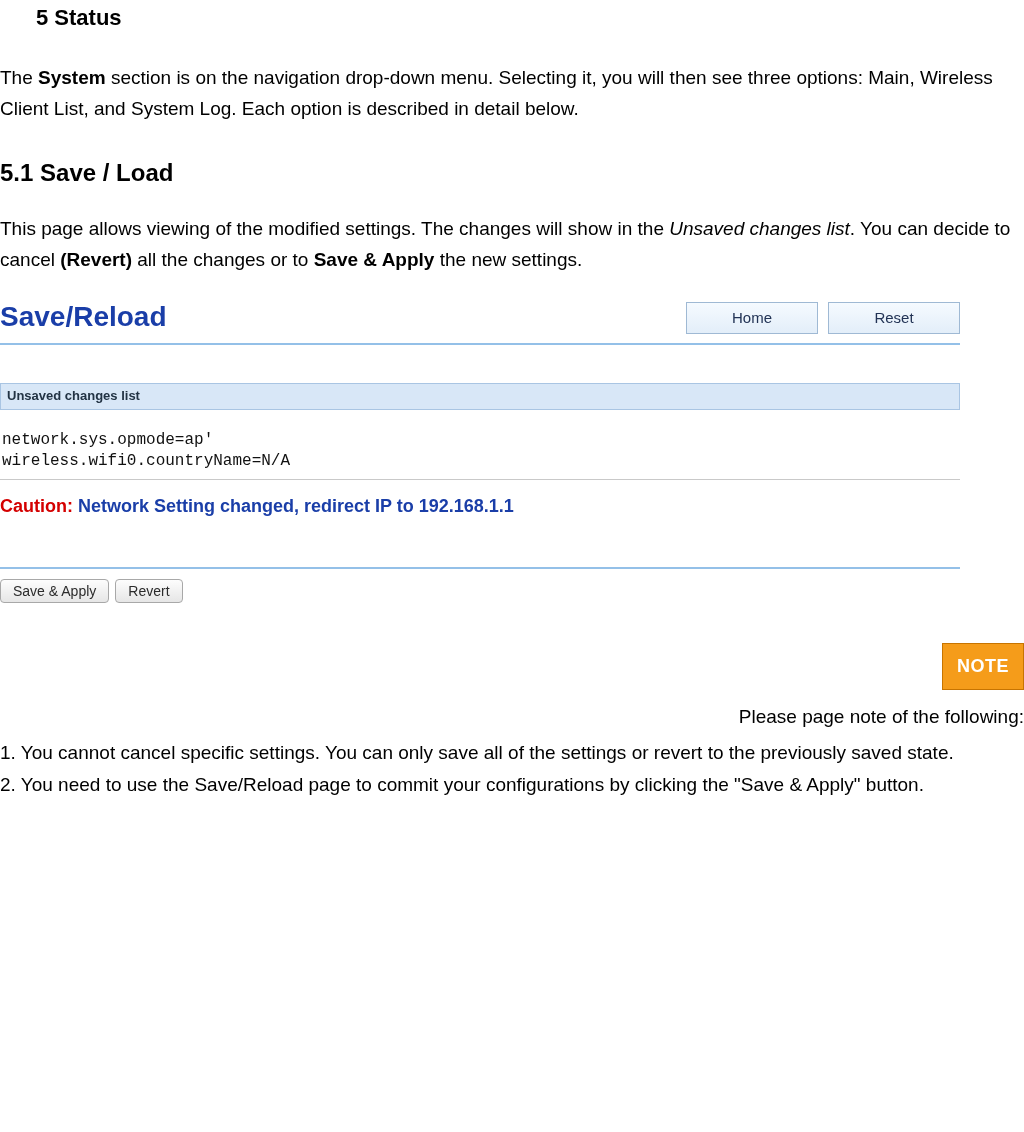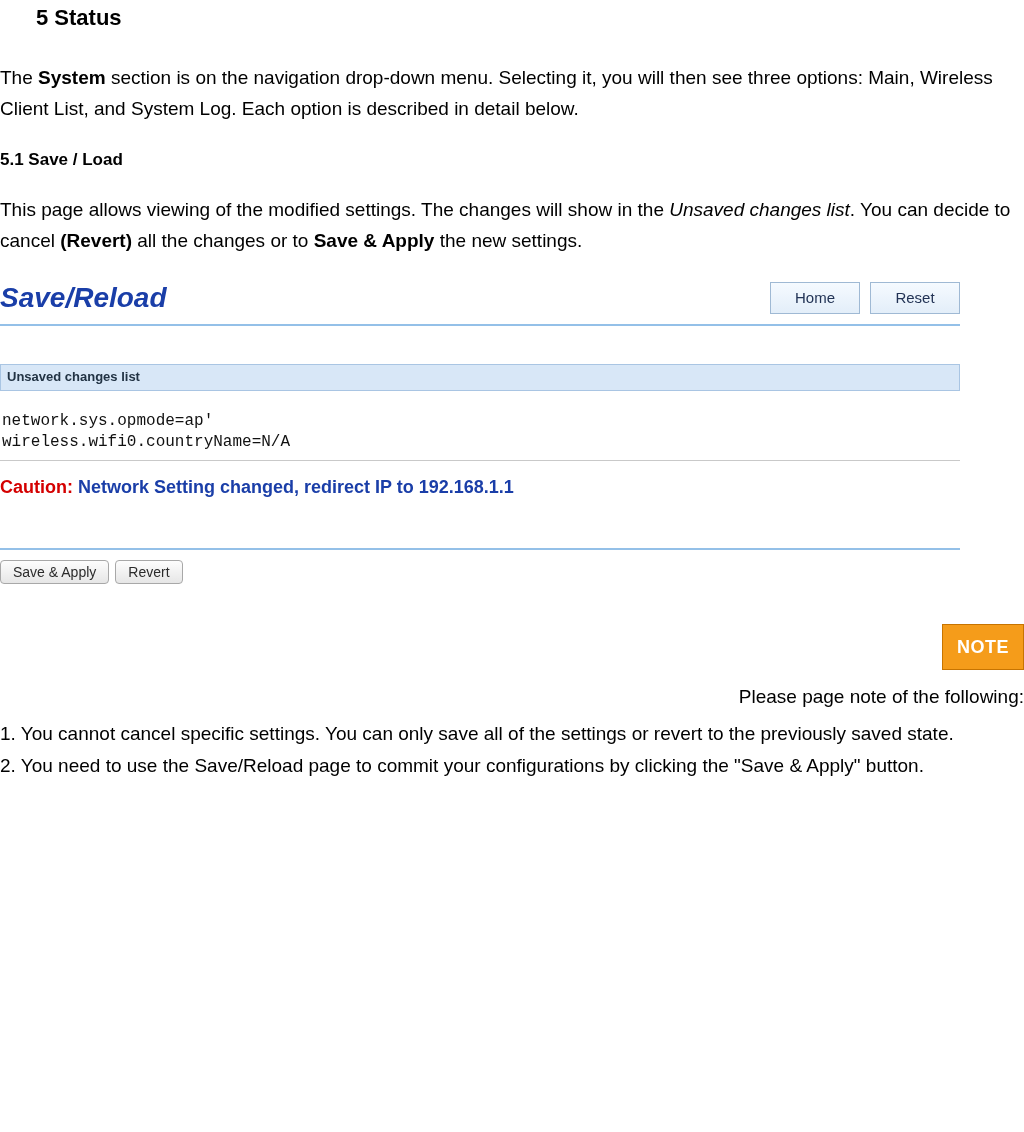--- a/index.html
+++ b/index.html
@@ -11,23 +11,23 @@
       background: #fff;
       width: 1024px;
     }
     h1 {
       font-size: 22px;
       font-weight: bold;
       margin-bottom: 28px;
       padding-left: 36px;
     }
     h2 {
-      font-size: 17px;
+      font-size: 24px;
       font-weight: bold;
-      margin-top: 22px;
+      margin-top: 30px;
       margin-bottom: 22px;
     }
     p {
       margin-bottom: 16px;
     }
     .bold { font-weight: bold; }
     .italic { font-style: italic; }
 
     .screenshot-box {
       border: none;
@@ -38,35 +38,34 @@
     .sr-header {
       display: flex;
       align-items: center;
       justify-content: space-between;
       border-bottom: 2px solid #94c0e8;
       padding-bottom: 3px;
     }
     .sr-title {
       color: #1a3ea8;
       font-weight: bold;
-      font-style: italic;
       font-size: 28px;
       font-family: Arial, sans-serif;
     }
     .sr-tabs {
       display: flex;
       gap: 10px;
     }
     .sr-tab {
       border: 1px solid #9fb9d4;
       background: linear-gradient(#f5faff, #e3eef9);
       color: #223355;
       font-size: 15px;
       padding: 3px 0;
-      width: 90px;
+      width: 132px;
       text-align: center;
       cursor: pointer;
     }
 
     .sr-section-head {
       background: #d8e7f7;
       border: 1px solid #a9c5e3;
       font-size: 13px;
       font-weight: bold;
       color: #234;

